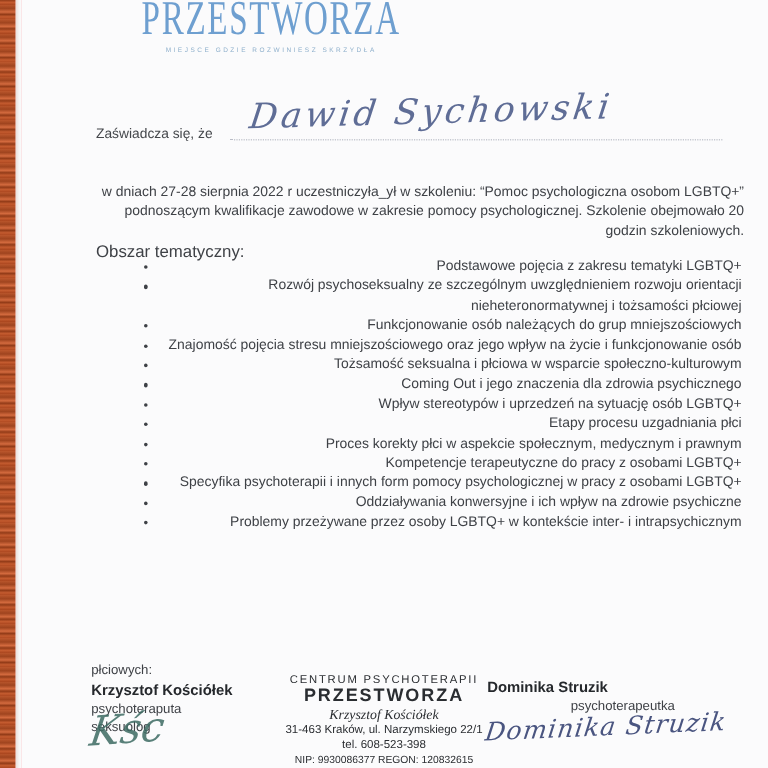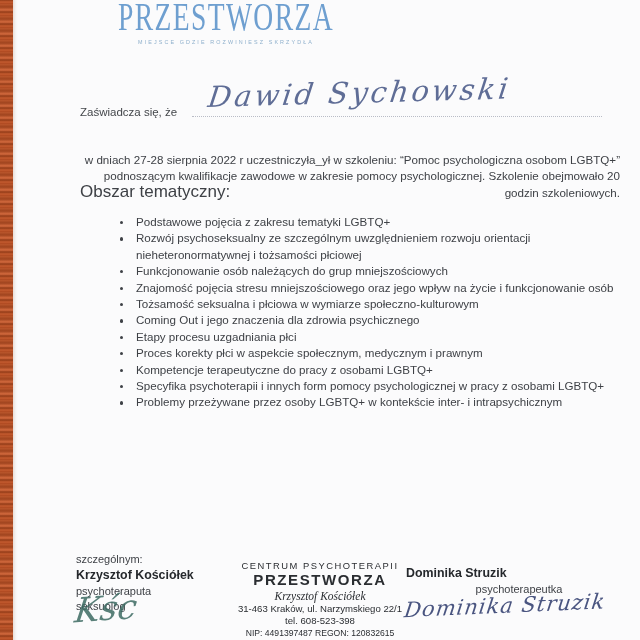--- a/index.html
+++ b/index.html
@@ -139,35 +139,36 @@
     top: 152px;
     width: 540px;
     font-size: 11.6px;
     line-height: 16.4px;
     color: #3e4146;
     text-align: right;
   }
   #area-label {
     position: absolute;
     left: 62px;
-    top: 184px;
-    font-size: 17px;
+    top: 201px;
+    font-size: 14px;
     line-height: 16.4px;
     color: #3e4146;
   }
 
   
   #topics {
     position: absolute;
     left: 100px;
     top: 214px;
     width: 500px;
     margin: 0;
     padding: 0;
     list-style: none;
+    text-align: right;
   }
   #topics li {
     position: relative;
     padding-left: 18px;
     font-size: 11.6px;
     line-height: 16.4px;
     color: #3e4146;
     margin-bottom: 0;
   }
   #topics li::before {
@@ -319,44 +320,46 @@
 
     <div id="body-text">w dniach 27-28 sierpnia 2022 r uczestniczyła_ył w szkoleniu: “Pomoc psychologiczna osobom LGBTQ+” podnoszącym kwalifikacje zawodowe w zakresie pomocy psychologicznej. Szkolenie obejmowało 20 godzin szkoleniowych.</div>
 
     <div id="area-label">Obszar tematyczny:</div>
 
     <ul id="topics">
         <li>Podstawowe pojęcia z zakresu tematyki LGBTQ+</li>
         <li>Rozwój psychoseksualny ze szczególnym uwzględnieniem rozwoju orientacji nieheteronormatywnej i tożsamości płciowej</li>
         <li>Funkcjonowanie osób należących do grup mniejszościowych</li>
         <li>Znajomość pojęcia stresu mniejszościowego oraz jego wpływ na życie i funkcjonowanie osób</li>
-        <li>Tożsamość seksualna i płciowa w wymiarze społeczno-kulturowym</li>
+        <li>Tożsamość seksualna i płciowa w wsparcie społeczno-kulturowym</li>
         <li>Coming Out i jego znaczenia dla zdrowia psychicznego</li>
+        <li>Wpływ stereotypów i uprzedzeń na sytuację osób LGBTQ+</li>
         <li>Etapy procesu uzgadniania płci</li>
         <li>Proces korekty płci w aspekcie społecznym, medycznym i prawnym</li>
         <li>Kompetencje terapeutyczne do pracy z osobami LGBTQ+</li>
         <li>Specyfika psychoterapii i innych form pomocy psychologicznej w pracy z osobami LGBTQ+</li>
+        <li>Oddziaływania konwersyjne i ich wpływ na zdrowie psychiczne</li>
         <li>Problemy przeżywane przez osoby LGBTQ+ w kontekście inter- i intrapsychicznym</li>
       </ul>
 
     <div id="footer-left">
-      <div class="ft-lead">szczególnym:</div>
+      <div class="ft-lead">płciowych:</div>
       <div class="ft-name">Krzysztof Kościółek</div>
       <div class="ft-role">psychoteraputa</div>
       <div class="ft-role">seksuolog</div>
       <div id="sig-left">Kśc</div>
     </div>
 
     <div id="stamp">
       <div id="stamp-line1">CENTRUM PSYCHOTERAPII</div>
       <div id="stamp-line2">PRZESTWORZA</div>
       <div id="stamp-line3">Krzysztof Kościółek</div>
       <div id="stamp-line4">31-463 Kraków, ul. Narzymskiego 22/1</div>
       <div id="stamp-line5">tel. 608-523-398</div>
-      <div id="stamp-line6">NIP: 4491397487  REGON: 120832615</div>
+      <div id="stamp-line6">NIP: 9930086377  REGON: 120832615</div>
     </div>
 
     <div id="footer-right">
       <div id="fr-name">Dominika Struzik</div>
       <div id="fr-role">psychoterapeutka</div>
       <div id="sig-right">Dominika Struzik</div>
     </div>
 
   </div>
 </div>

